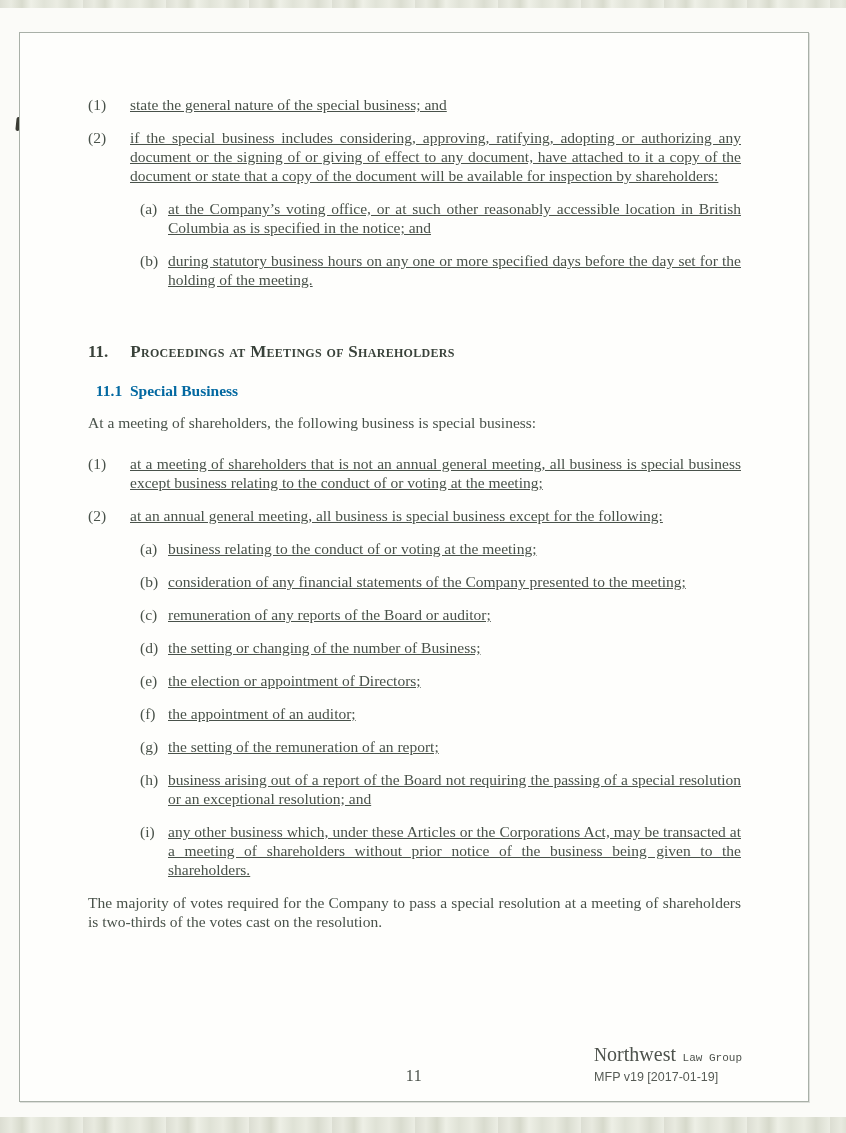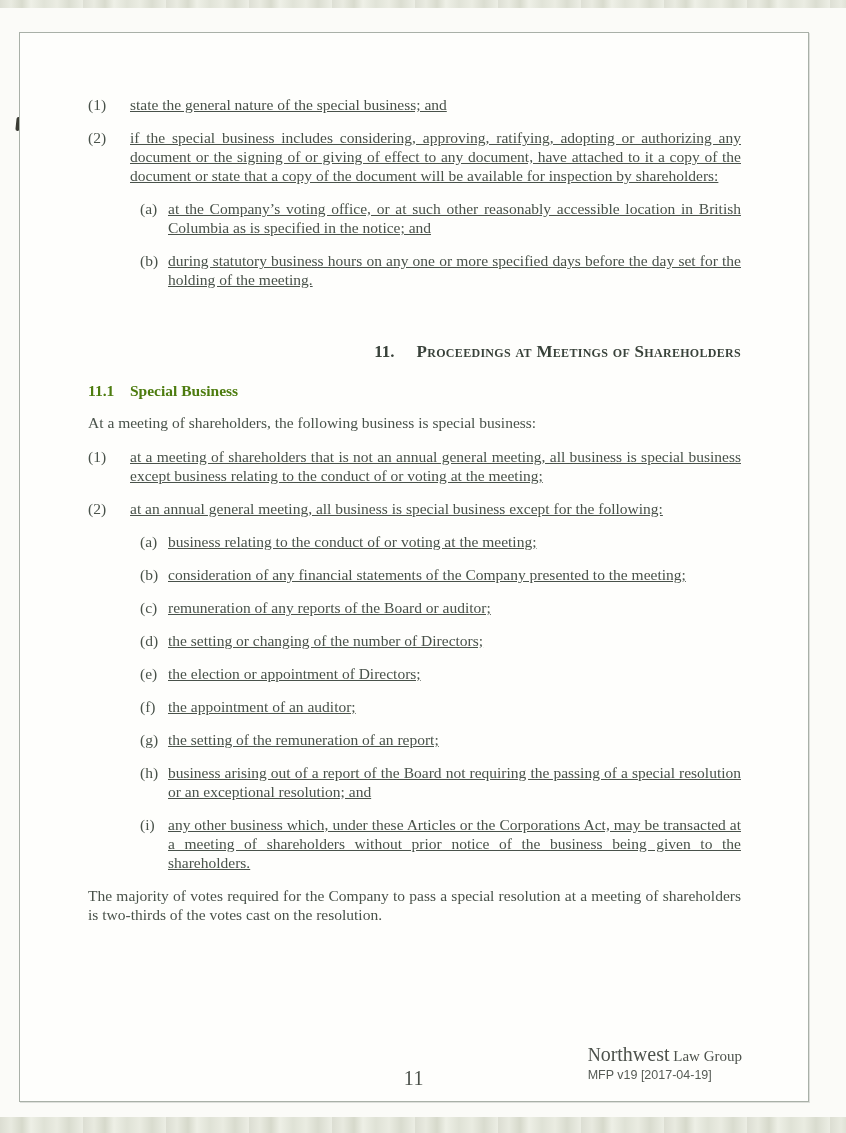--- a/index.html
+++ b/index.html
@@ -41,54 +41,54 @@
     font-size: 15.5px;
     line-height: 19px;
   }
   .li { display: flex; margin-bottom: 14px; }
   .li-marker { flex: 0 0 42px; }
   .li-text { flex: 1 1 auto; text-align: justify; text-decoration: underline; }
   .sublist { margin-left: 52px; }
   .sublist .li-marker { flex: 0 0 28px; }
   .section-heading {
     margin: 52px 0 18px 0;
-    text-align: right;
+    text-align: left;
     font-weight: bold;
     color: #39423a;
     font-size: 17px;
     line-height: 22px;
   }
   .section-heading .sec-num { margin-right: 22px; }
   .section-heading .sec-title { font-variant: small-caps; letter-spacing: .3px; }
-  .sub-heading { display: flex; font-weight: bold; color: #4d7c0f; margin-bottom: 13px; }
+  .sub-heading { display: flex; font-weight: bold; color: #0369a1; margin-bottom: 13px; text-align: center; }
   .sub-heading .li-marker { flex: 0 0 42px; }
   #h-11-1 { margin-bottom: 13px; }
-  .para { text-align: justify; margin-bottom: 15px; }
+  .para { text-align: justify; margin-bottom: 22px; }
   #para-11-2 { margin-bottom: 0; }
   
   #footer-page-number {
     position: absolute;
     top: 1034px; left: 0;
     width: 100%;
     text-align: center;
-    font-size: 20px;
+    font-size: 16px;
     color: #4a5049;
     letter-spacing: .5px;
   }
   #footer-firm {
     position: absolute;
     top: 1012px;
     right: 66px;
     text-align: left;
     line-height: 19px;
     color: #4d524c;
   }
   .firm-initial { font-size: 18px; font-family: "Liberation Serif", serif; }
   .firm-rest { font-size: 20px; font-family: "Liberation Serif", serif; }
-  .firm-suffix { font-size: 15px; font-family: Liberation Serif, serif; }
+  .firm-suffix { font-size: 11px; font-family: Liberation Mono, monospace; }
   .firm-version { font-size: 12.5px; font-family: "Liberation Sans", sans-serif; color: #565b55; }
   
   .edge-mark { position: absolute; background: #3a3b33; }
   #edge-mark-1 { left: 16px; top: 117px; width: 4px; height: 14px; border-radius: 2px; transform: rotate(6deg); }
   .edge-dash { position: absolute; left: 19px; width: 2px; height: 9px; background: #4c4d44; }
   #edge-dash-1 { top: 308px; }
   #edge-dash-2 { top: 322px; }
   #edge-dash-3 { top: 337px; }
   #speck { position: absolute; left: 299px; top: 88px; width: 3px; height: 3px; background: #6a6f66; border-radius: 50%; }
 </style>
@@ -153,21 +153,21 @@
         <div class="li">
           <span class="li-marker">(b)</span>
           <span class="li-text">consideration of any financial statements of the Company presented to the meeting;</span>
         </div>
         <div class="li">
           <span class="li-marker">(c)</span>
           <span class="li-text">remuneration of any reports of the Board or auditor;</span>
         </div>
         <div class="li">
           <span class="li-marker">(d)</span>
-          <span class="li-text">the setting or changing of the number of Directors;</span>
+          <span class="li-text">the setting or changing of the number of Business;</span>
         </div>
         <div class="li">
           <span class="li-marker">(e)</span>
           <span class="li-text">the election or appointment of Directors;</span>
         </div>
         <div class="li">
           <span class="li-marker">(f)</span>
           <span class="li-text">the appointment of an auditor;</span>
         </div>
         <div class="li">
@@ -184,16 +184,16 @@
         </div>
       </div>
 
       <div class="para" id="para-11-2">The majority of votes required for the Company to pass a special resolution at a meeting of shareholders is two-thirds of the votes cast on the resolution.</div>
 
     </div>
 
     <div id="footer-page-number">11</div>
     <div id="footer-firm">
       <div><span class="firm-initial">N</span><span class="firm-rest">orthwest</span><span class="firm-suffix"> Law Group</span></div>
-      <div class="firm-version">MFP v19 [2017-04-19]</div>
+      <div class="firm-version">MFP v19 [2017-01-19]</div>
     </div>
   </div>
 </div>
 
 </body></html>

